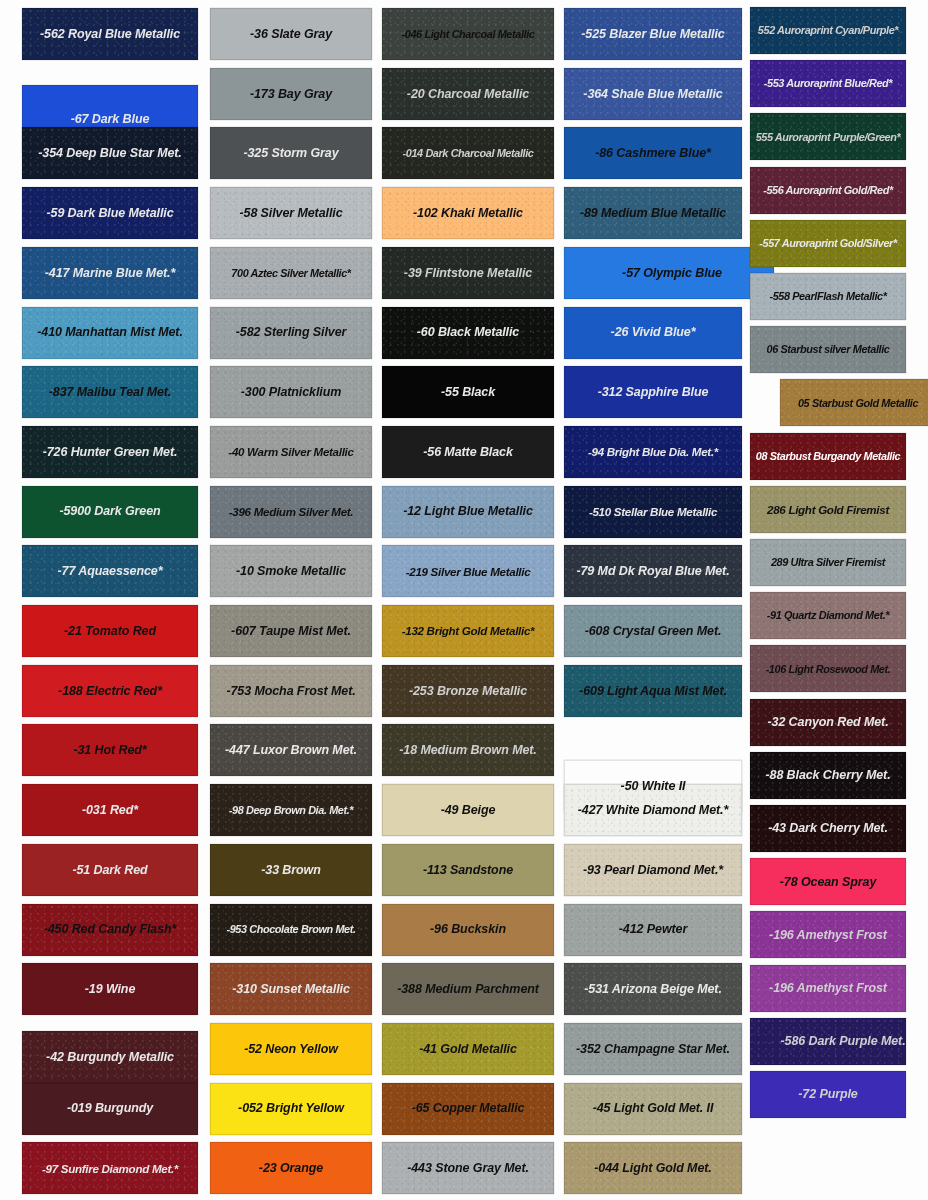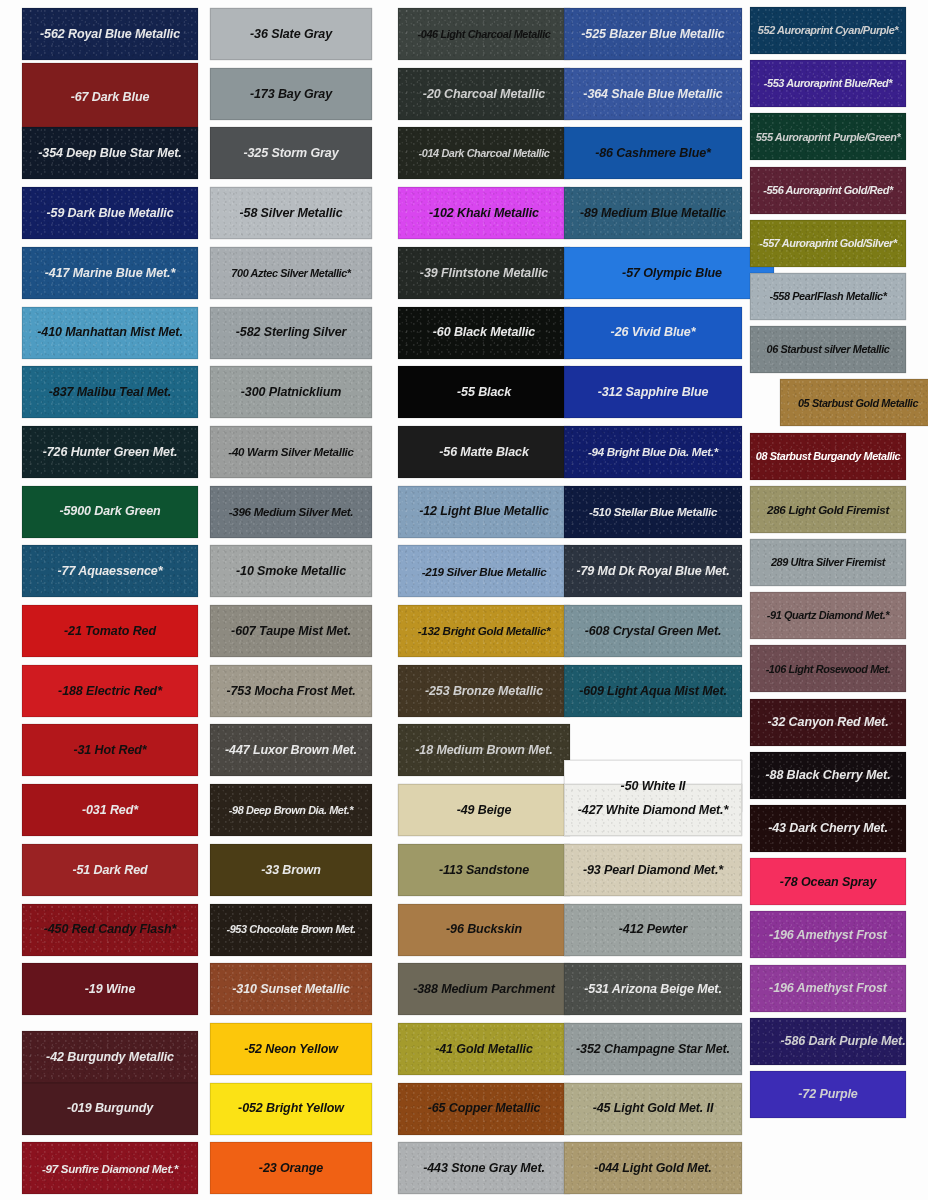--- a/index.html
+++ b/index.html
@@ -80,21 +80,21 @@
   .swatch.tighter .swatch-label { font-size: 10.9px; letter-spacing: -0.4px; }
 </style>
 </head>
 <body>
 
 <div id="chart" style="background: rgb(253, 253, 253);">
     <div class="column" style="left: 22px; width: 176px;">
       <div class="swatch lbl-light metallic" style="left: 0px; top: 8px; width: 176px; height: 52px; background: rgb(20, 35, 77);">
         <div class="swatch-label">-562 Royal Blue Metallic</div>
       </div>
-      <div class="swatch lbl-light" style="left: 0px; top: 63px; width: 176px; height: 68px; background: #7f1d1d;">
+      <div class="swatch lbl-light" style="left: 0px; top: 85px; width: 176px; height: 68px; background: #1d4ed8;">
         <div class="swatch-label">-67 Dark Blue</div>
       </div>
       <div class="swatch lbl-light metallic" style="left: 0px; top: 127.4px; width: 176px; height: 52px; background: rgb(16, 26, 42);">
         <div class="swatch-label">-354 Deep Blue Star Met.</div>
       </div>
       <div class="swatch lbl-light metallic" style="left: 0px; top: 187.1px; width: 176px; height: 52px; background: rgb(18, 31, 99);">
         <div class="swatch-label">-59 Dark Blue Metallic</div>
       </div>
       <div class="swatch lbl-light metallic" style="left: 0px; top: 246.8px; width: 176px; height: 52px; background: rgb(29, 81, 133);">
         <div class="swatch-label">-417 Marine Blue Met.*</div>
@@ -200,31 +200,31 @@
       <div class="swatch lbl-dark" style="left: 0px; top: 1022.9px; width: 162px; height: 52px; background: rgb(252, 199, 11);">
         <div class="swatch-label">-52 Neon Yellow</div>
       </div>
       <div class="swatch lbl-dark" style="left: 0px; top: 1082.6px; width: 162px; height: 52px; background: rgb(251, 226, 21);">
         <div class="swatch-label">-052 Bright Yellow</div>
       </div>
       <div class="swatch lbl-dark" style="left: 0px; top: 1142.3px; width: 162px; height: 52px; background: rgb(240, 97, 20);">
         <div class="swatch-label">-23 Orange</div>
       </div>
     </div>
-    <div class="column" style="left: 398px; width: 172px;">
+    <div class="column" style="left: 382px; width: 172px;">
       <div class="swatch lbl-dark metallic tighter" style="left: 0px; top: 8px; width: 172px; height: 52px; background: rgb(60, 67, 63);">
         <div class="swatch-label">-046 Light Charcoal Metallic</div>
       </div>
       <div class="swatch lbl-dim metallic" style="left: 0px; top: 67.7px; width: 172px; height: 52px; background: rgb(42, 49, 45);">
         <div class="swatch-label">-20 Charcoal Metallic</div>
       </div>
       <div class="swatch lbl-dim metallic tighter" style="left: 0px; top: 127.4px; width: 172px; height: 52px; background: rgb(35, 39, 31);">
         <div class="swatch-label">-014 Dark Charcoal Metallic</div>
       </div>
-      <div class="swatch lbl-dark metallic" style="left: 0px; top: 187.1px; width: 172px; height: 52px; background: #d946ef;">
+      <div class="swatch lbl-dark metallic" style="left: 0px; top: 187.1px; width: 172px; height: 52px; background: #fdba74;">
         <div class="swatch-label">-102 Khaki Metallic</div>
       </div>
       <div class="swatch lbl-dim metallic" style="left: 0px; top: 246.8px; width: 172px; height: 52px; background: rgb(36, 41, 37);">
         <div class="swatch-label">-39 Flintstone Metallic</div>
       </div>
       <div class="swatch lbl-light metallic" style="left: 0px; top: 306.5px; width: 172px; height: 52px; background: rgb(13, 16, 13);">
         <div class="swatch-label">-60 Black Metallic</div>
       </div>
       <div class="swatch lbl-light" style="left: 0px; top: 366.2px; width: 172px; height: 52px; background: rgb(6, 6, 6);">
         <div class="swatch-label">-55 Black</div>

